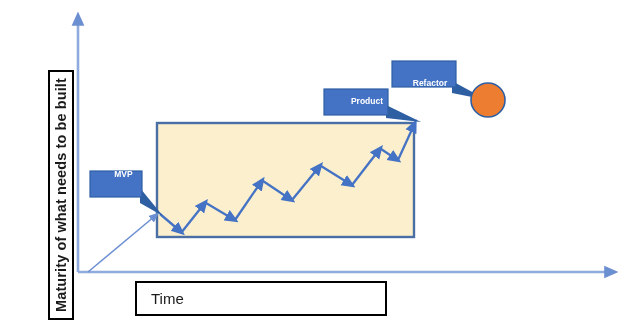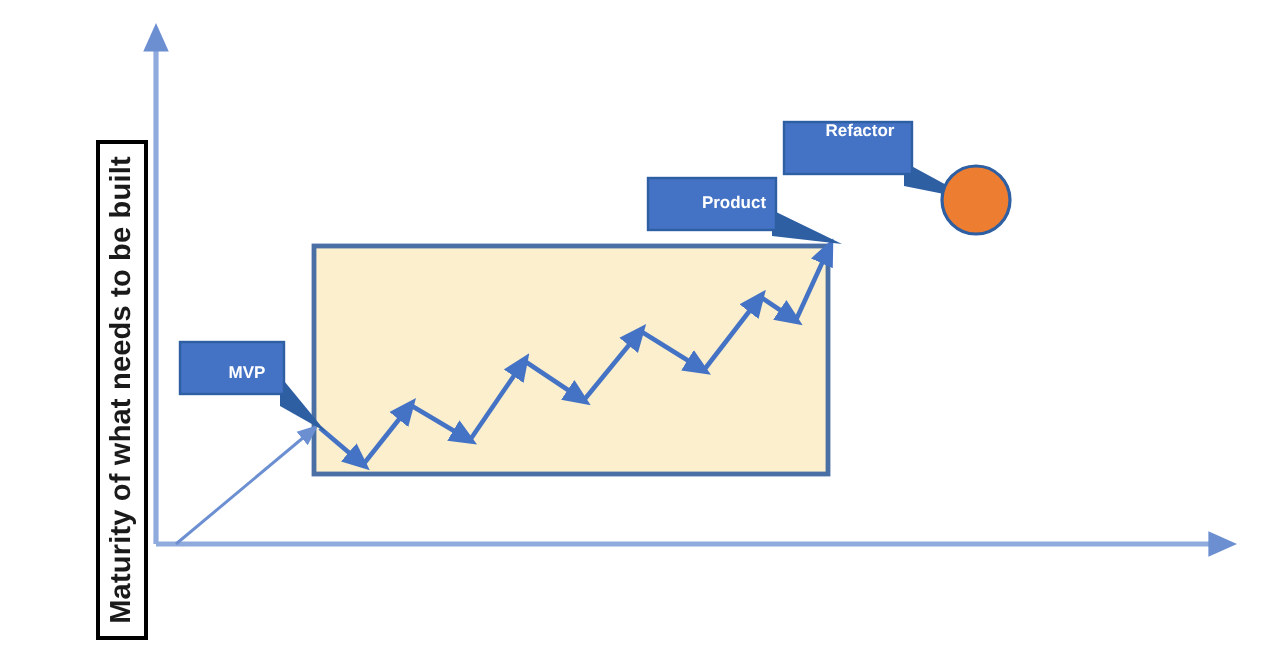--- a/index.html
+++ b/index.html
@@ -71,23 +71,23 @@
   .callout-label {
     position: absolute;
     color: #ffffff;
     font-size: 8.5px;
     font-weight: bold;
     font-family: "Liberation Sans", sans-serif;
     white-space: nowrap;
     text-align: center;
     pointer-events: none;
   }
-  #callout-mvp-label  { left: 92px;  top: 181px; width: 63px; }
+  #callout-mvp-label  { left: 92px;  top: 169px; width: 63px; }
   #callout-product-label { left: 337px; top: 96px; width: 60px; }
-  #callout-refactor-label { left: 394px; top: 60px; width: 72px; }
+  #callout-refactor-label { left: 394px; top: 78px; width: 72px; }
 </style>
 </head>
 <body>
 
 <div id="canvas">
 
   <svg id="diagram-svg" viewBox="0 0 640 328">
     <defs>
       <marker id="zig-head" markerWidth="6" markerHeight="6" refX="3.2" refY="3" orient="auto" markerUnits="strokeWidth">
         <path d="M0,0.4 L6,3 L0,5.6 Z" fill="#4472C4"></path>
@@ -143,14 +143,17 @@
   <div class="callout-label" id="callout-mvp-label">MVP</div>
 
   <div class="callout-label" id="callout-product-label">Product</div>
 
   <div class="callout-label" id="callout-refactor-label">Refactor</div>
 
   <div class="ylabel-box">
     <span class="ylabel-text">Maturity of what needs to be built</span>
   </div>
 
+  <div class="xlabel-box">
+    <span class="xlabel-text">Time</span>
+  </div>
 
 </div>
 
 </body></html>

